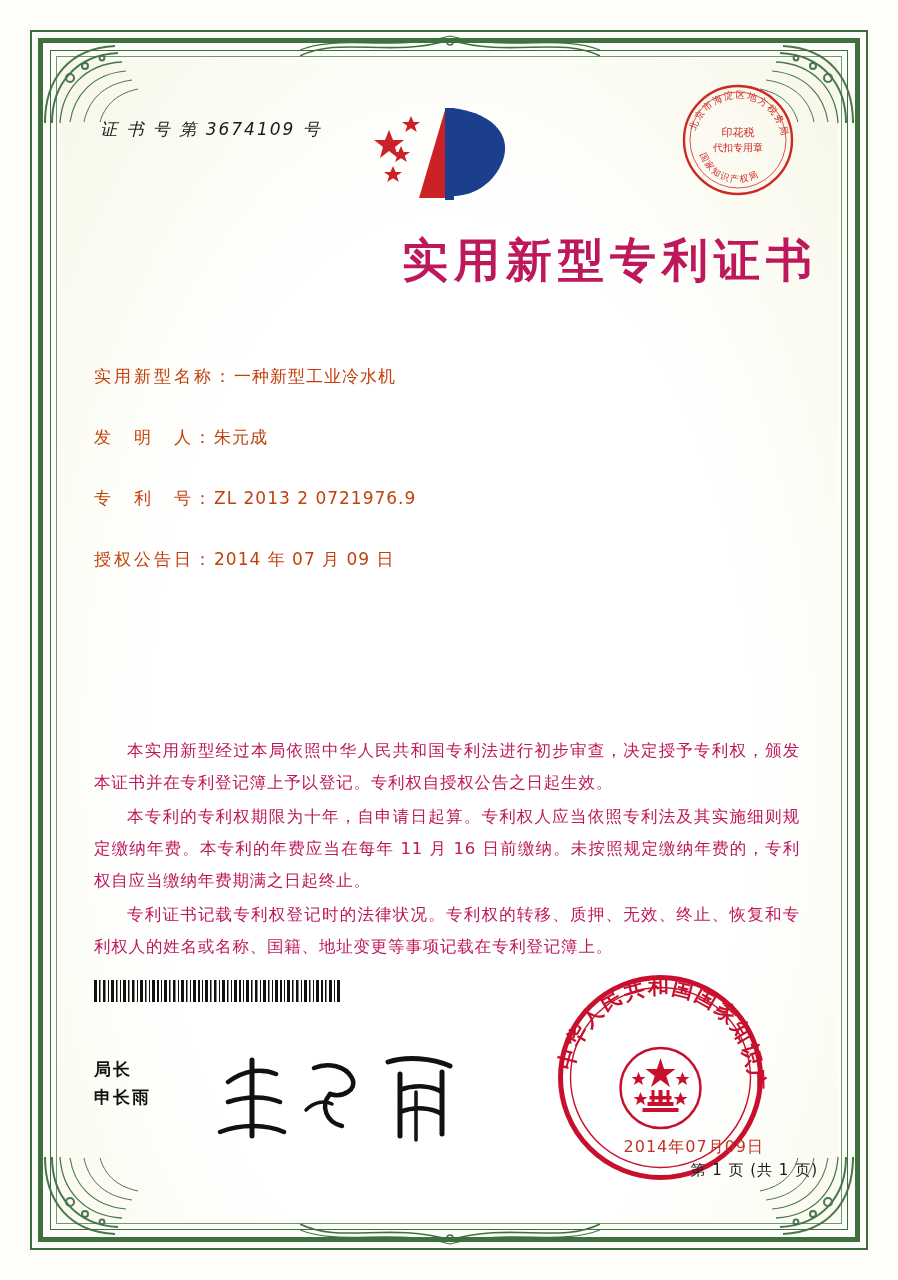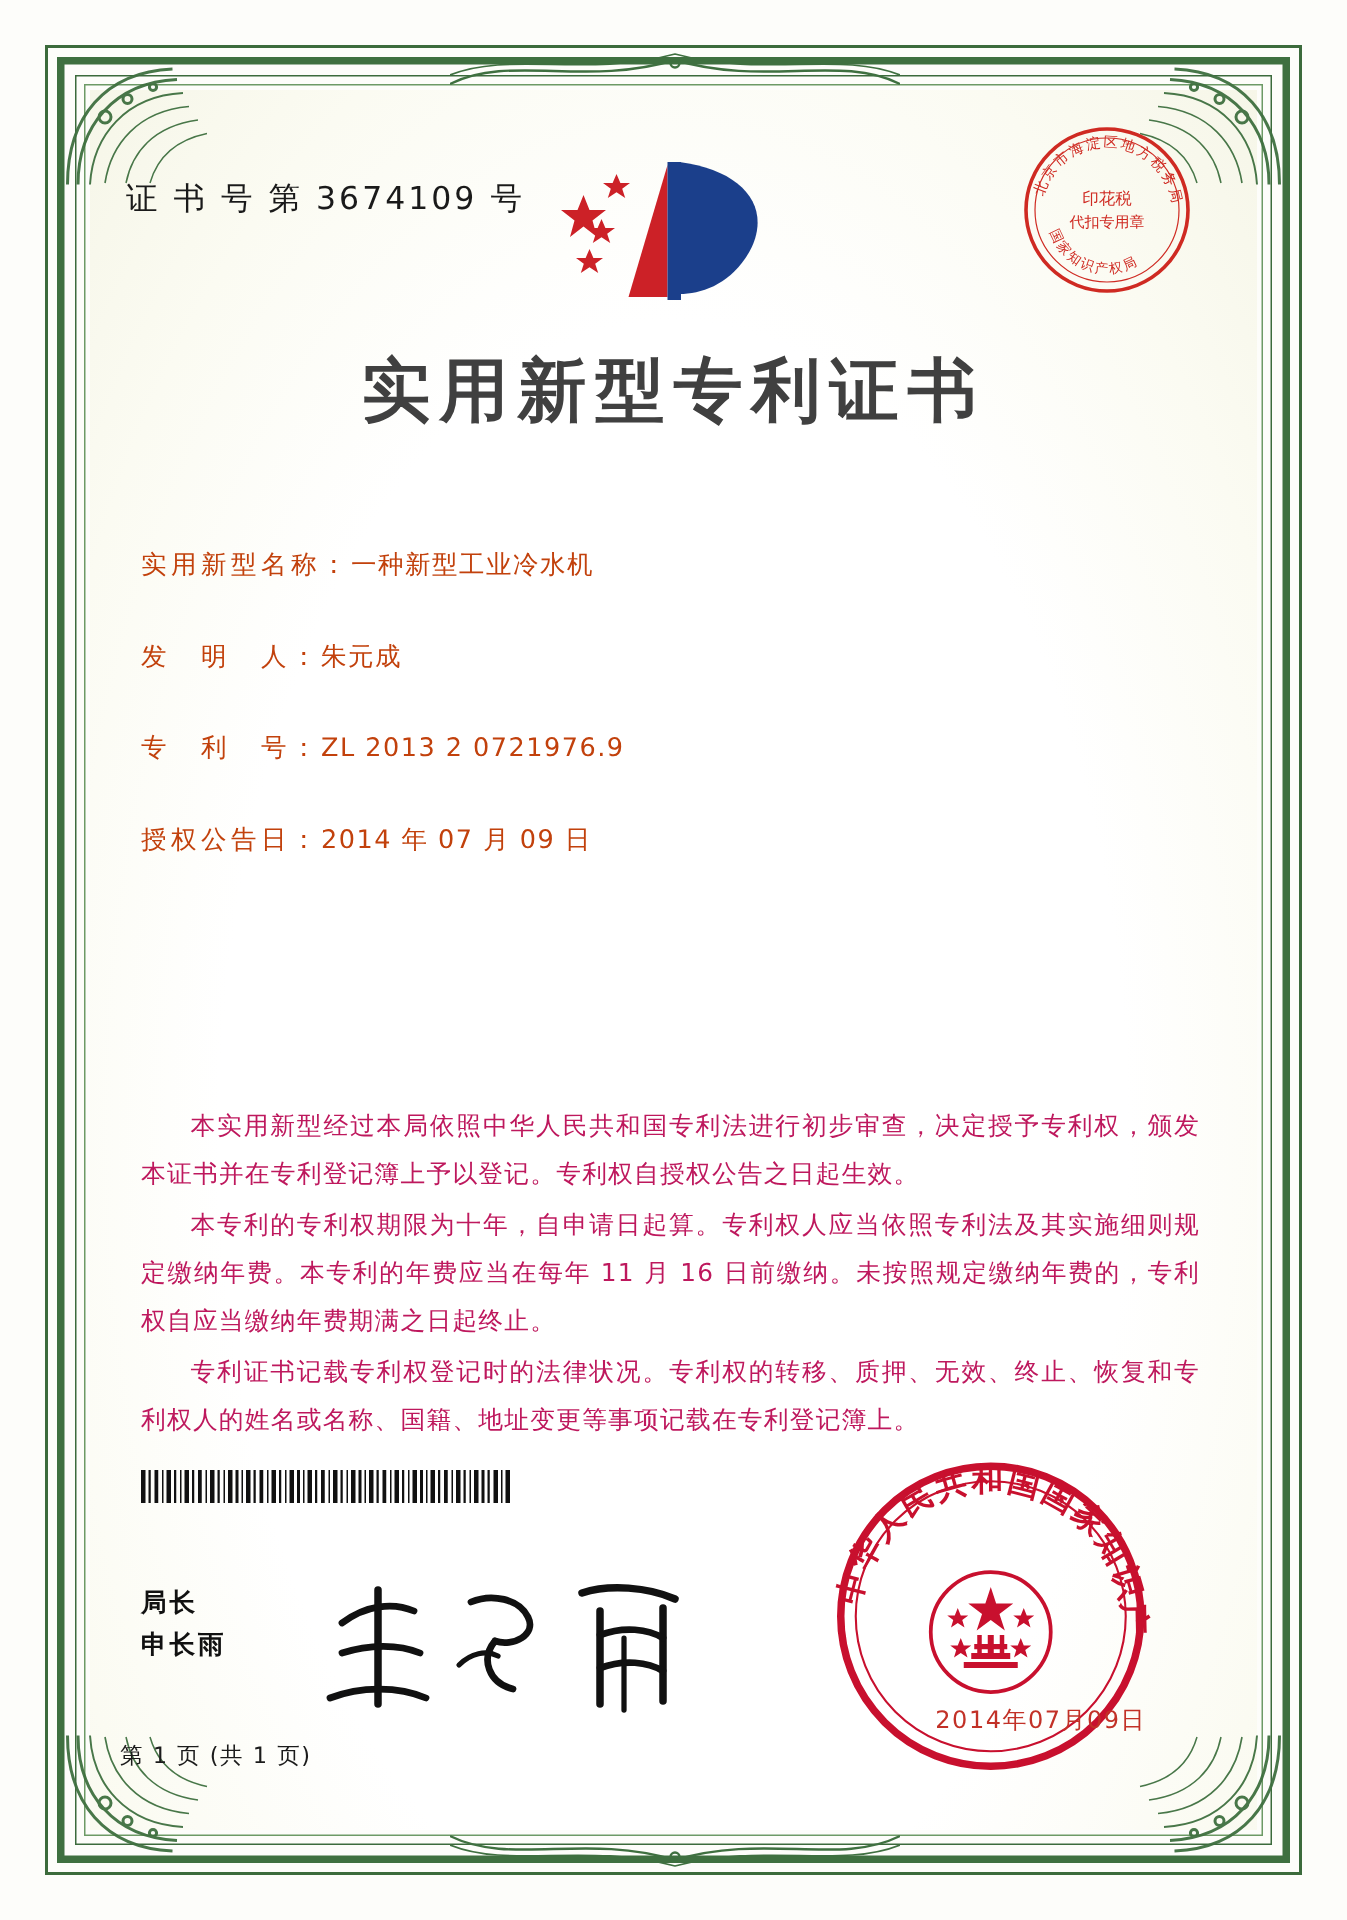--- a/index.html
+++ b/index.html
@@ -80,46 +80,47 @@
   
   .content {
     position: absolute;
     left: 80px;
     top: 80px;
     right: 80px;
     bottom: 80px;
   }
   .cert-number {
     position: absolute;
-    left: 4px;
+    left: 20px;
     top: 38px;
     font-family: "DejaVu Sans", "Liberation Sans", sans-serif;
-    font-size: 21px;
+    font-size: 17px;
     color: #1a1a1a;
     letter-spacing: 2px;
+    font-style: italic;
   }
   .logo {
     position: absolute;
     left: 50%;
     top: 20px;
     transform: translateX(-50%);
     width: 200px;
     height: 110px;
   }
   .title {
     position: absolute;
     left: 0;
     right: 0;
     top: 150px;
-    text-align: center;
+    text-align: right;
     font-family: "DejaVu Sans", "Liberation Sans", sans-serif;
     font-size: 46px;
     font-weight: bold;
     letter-spacing: 6px;
-    color: #404040;
+    color: #be185d;
   }
   .tax-stamp {
     position: absolute;
     right: 20px;
     top: 0px;
     width: 120px;
     height: 120px;
   }
   .fields {
     position: absolute;
@@ -195,21 +196,21 @@
     font-size: 16px;
     color: #c23127;
     letter-spacing: 1px;
     font-family: "DejaVu Sans", "Liberation Sans", sans-serif;
   }
   .footer {
     position: absolute;
     left: 0;
     right: 0;
     bottom: 20px;
-    text-align: left;
+    text-align: right;
     font-size: 15px;
     color: #1b1b1b;
     letter-spacing: 1px;
   }
   .paper-tint {
     position: absolute;
     left: 60px; top: 60px; right: 60px; bottom: 60px;
     background: radial-gradient(ellipse at 50% 60%, #ffffff 55%, #fbfbf2 80%, #f6f6e8 100%);
     pointer-events: none;
   }

